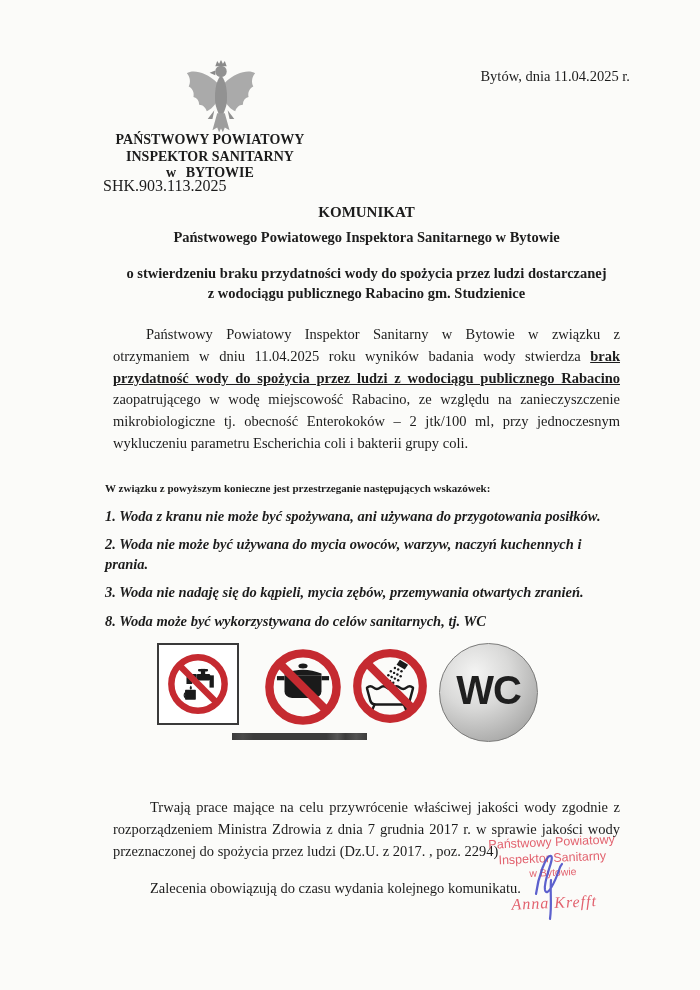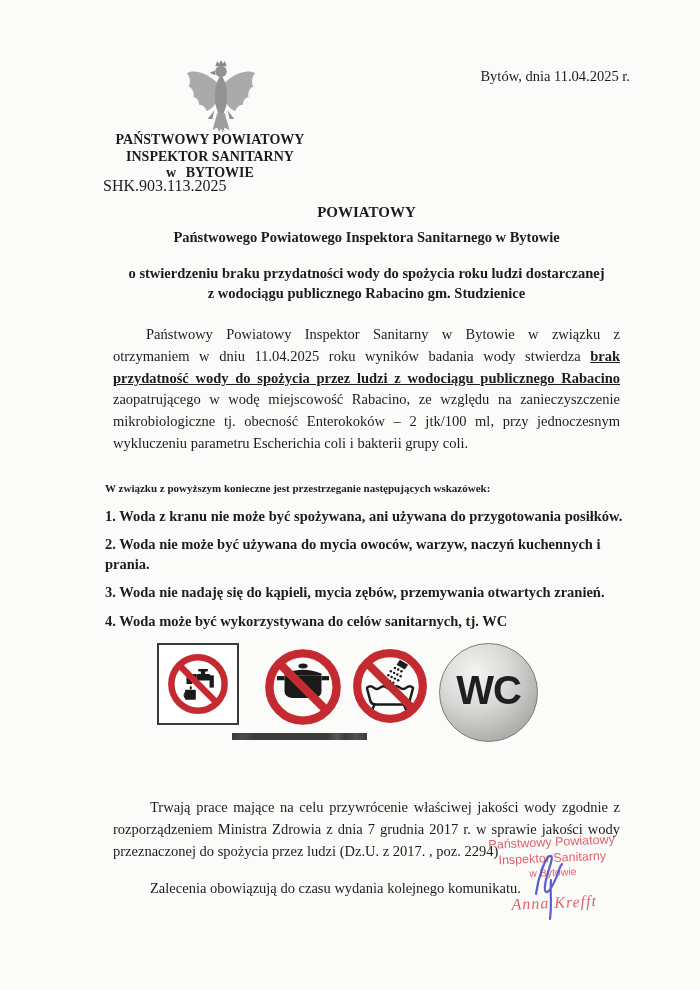--- a/index.html
+++ b/index.html
@@ -24,21 +24,21 @@
   .h-kom     { text-align:center; font-weight:bold; font-size:15px; }
   .h-sub     { text-align:center; font-weight:bold; font-size:14.5px; margin-top:8px; }
   .h-subject { text-align:center; font-weight:bold; font-size:14.5px; margin-top:18px; line-height:1.35; }
 
   .para { text-align:justify; font-size:14.5px; line-height:1.5; margin:8px; }
   .para1 { margin-top:21px; text-indent:33px; }
   .bold-underline { font-weight:bold; text-decoration:underline; }
 
   .guide-head { margin-top:27px; font-weight:bold; font-size:11px; }
   .guide-list { margin-top:13px; }
-  .guide-item { font-weight:bold; font-size:14.5px; margin-bottom:9px; line-height:1.35; }
+  .guide-item { font-weight:bold; font-size:14.5px; margin-bottom:9px; line-height:1.35;font-style:italic; }
 
   
   .picto-row { position:relative; margin-top:12px; margin-left:52px; height:110px; }
   .picto { position:absolute; top:0; }
   .picto-square {
     left:0; width:78px; height:78px; background:#ffffff;
     border:2px solid #3a3a3a; display:flex; align-items:center; justify-content:center;
   }
   .picto-pot   { left:104px; top:2px; }
   .picto-bath  { left:192px; top:2px; }
@@ -94,36 +94,36 @@
 
   <div class="org-block">
     <div>PAŃSTWOWY POWIATOWY</div>
     <div>INSPEKTOR SANITARNY</div>
     <div class="org-line3">w BYTOWIE</div>
   </div>
   <div class="ref-number">SHK.903.113.2025</div>
 
   <div class="content">
 
-    <div class="h-kom">POWIATOWY</div>
+    <div class="h-kom">KOMUNIKAT</div>
     <div class="h-sub">Państwowego Powiatowego Inspektora Sanitarnego w Bytowie</div>
     <div class="h-subject">
-      <div>o stwierdzeniu braku przydatności wody do spożycia roku ludzi dostarczanej</div>
+      <div>o stwierdzeniu braku przydatności wody do spożycia przez ludzi dostarczanej</div>
       <div>z wodociągu publicznego Rabacino gm. Studzienice</div>
     </div>
 
     <p class="para para1"><span>Państwowy Powiatowy Inspektor Sanitarny w Bytowie w związku z otrzymaniem w dniu 11.04.2025 roku wyników badania wody stwierdza </span><span class="bold-underline">brak przydatność wody do spożycia przez ludzi z wodociągu publicznego Rabacino</span><span> zaopatrującego w wodę miejscowość Rabacino, ze względu na zanieczyszczenie mikrobiologiczne tj. obecność Enterokoków – 2 jtk/100 ml,  przy jednoczesnym wykluczeniu parametru Escherichia coli i bakterii grupy coli.</span></p>
 
     <div class="guide-head">W związku z powyższym konieczne jest przestrzeganie następujących wskazówek:</div>
 
     <div class="guide-list">
       <div class="guide-item">1. Woda z kranu nie może być spożywana, ani używana do przygotowania posiłków.</div>
       <div class="guide-item">2. Woda nie może być używana do mycia owoców, warzyw, naczyń kuchennych i prania.</div>
       <div class="guide-item">3. Woda nie nadaję się do kąpieli, mycia zębów, przemywania otwartych zranień.</div>
-      <div class="guide-item">4. Woda może być wykorzystywana do celów sanitarnych, tj. WC</div>
+      <div class="guide-item">8. Woda może być wykorzystywana do celów sanitarnych, tj. WC</div>
     </div>
 
     <div class="picto-row">
 
       <div class="picto picto-square">
         <svg viewBox="0 0 100 100" width="72" height="72" aria-hidden="true">
           <g fill="#1a1a1a">
             <rect x="48" y="36" width="19" height="9" rx="2"></rect>
             <rect x="54" y="29" width="6" height="8"></rect>
             <rect x="50" y="29" width="14" height="3.5" rx="1.5"></rect>

